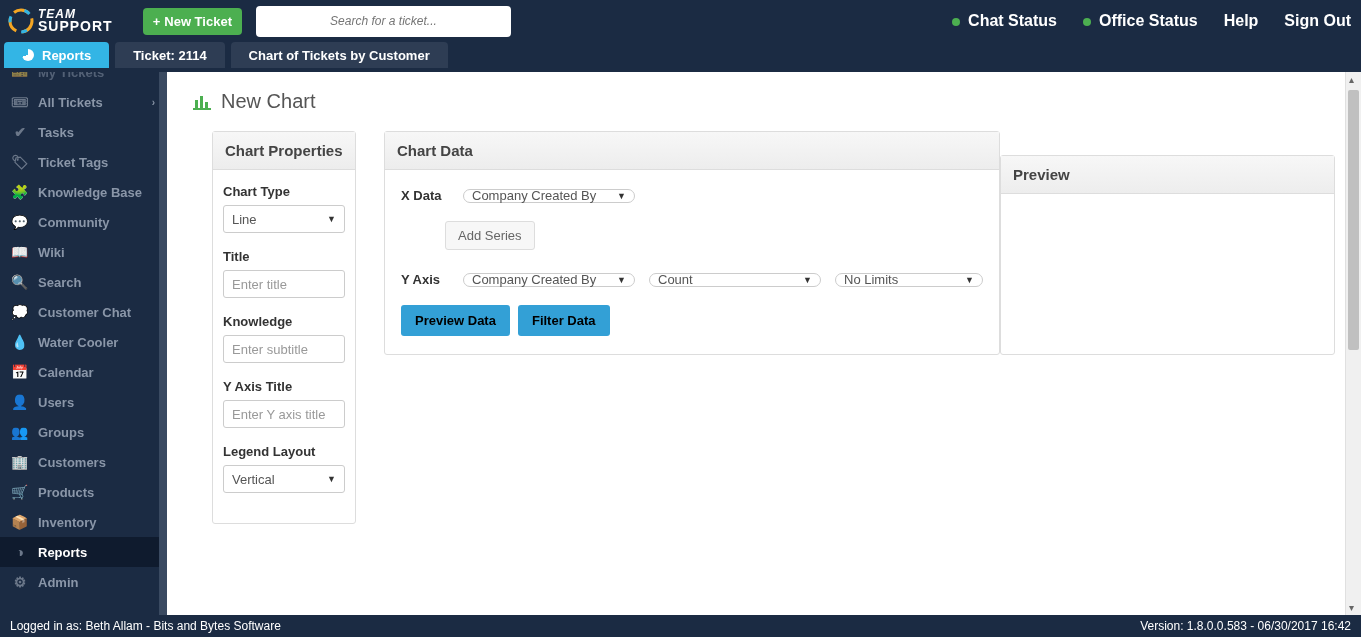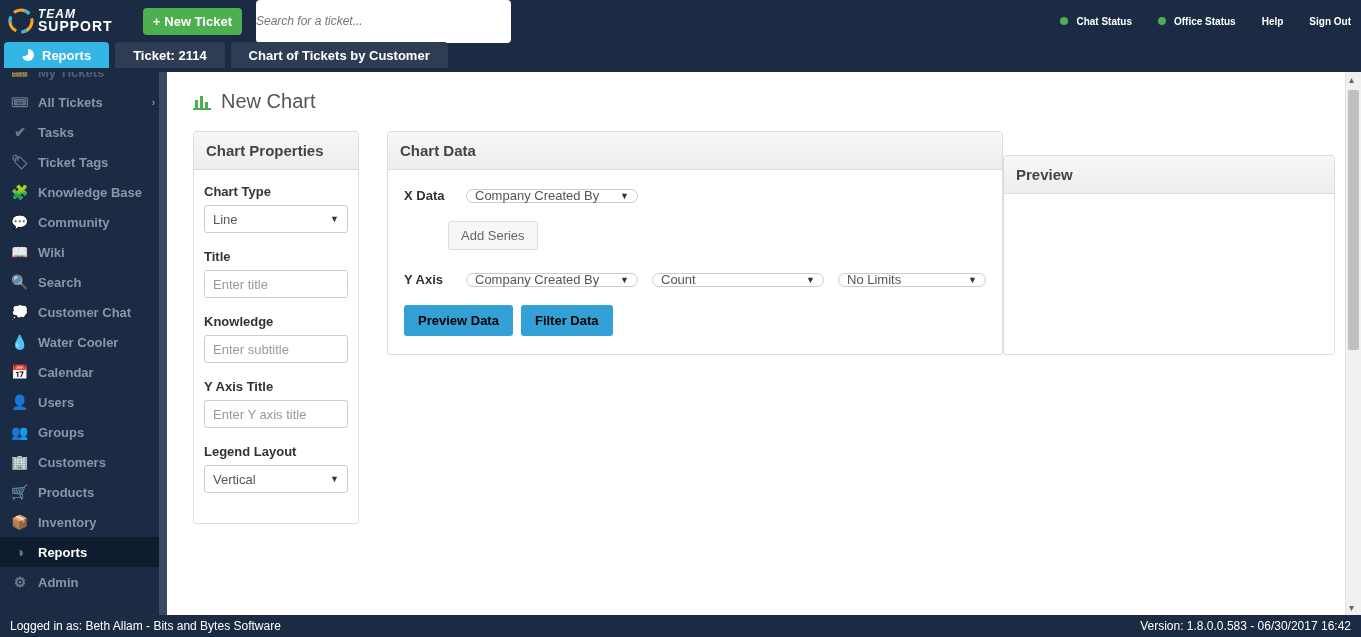--- a/index.html
+++ b/index.html
@@ -39,34 +39,35 @@
   border-radius:4px;
   padding:6px 10px;
   font-size:13px;
   font-weight:600;
   cursor:pointer;
   display:flex; align-items:center; gap:4px;
 }
 .search-box {
   margin-left:14px;
   width:255px;
-  height:43px;
+  height:31px;
   border-radius:4px;
   border:none;
-  padding:0 0;
+  padding:0 9px;
   font-size:12px;
   font-style:italic;
   color:#555;
+  text-align:center;
 }
 .top-right {
   margin-left:auto;
   display:flex;
   align-items:center;
   gap:26px;
-  font-size:10px;
+  font-size:16px;
   font-weight:600;
 }
 .status-dot { width:8px; height:8px; border-radius:50%; background:#4caf50; display:inline-block; margin-right:8px;}
 .top-link { color:#fff; cursor:pointer; }
 
 .tabsbar {
   background:#1b2b43;
   height:30px;
   display:flex;
   align-items:flex-start;
@@ -136,21 +137,21 @@
 .title-row { display:flex; align-items:center; gap:10px; margin-bottom:18px;}
 .title-row .icon { color:#4caf50; font-size:18px;}
 .title-row h1 { font-size:20px; font-weight:400; color:#555;}
 
 .cols { display:flex; gap:28px; align-items:flex-start;}
 .panel {
   border:1px solid #ddd;
   border-radius:3px;
   background:#fff;
 }
-.panel-left { width:166px; }
+.panel-left { width:144px;margin-left:19px; }
 .panel-right { flex:1; }
 .panel-header {
   background:linear-gradient(#f7f7f7,#ededed);
   border-bottom:1px solid #ddd;
   padding:10px 12px;
   font-size:15px;
   font-weight:700;
   color:#444;
 }
 .panel-body { padding:14px 10px;}

